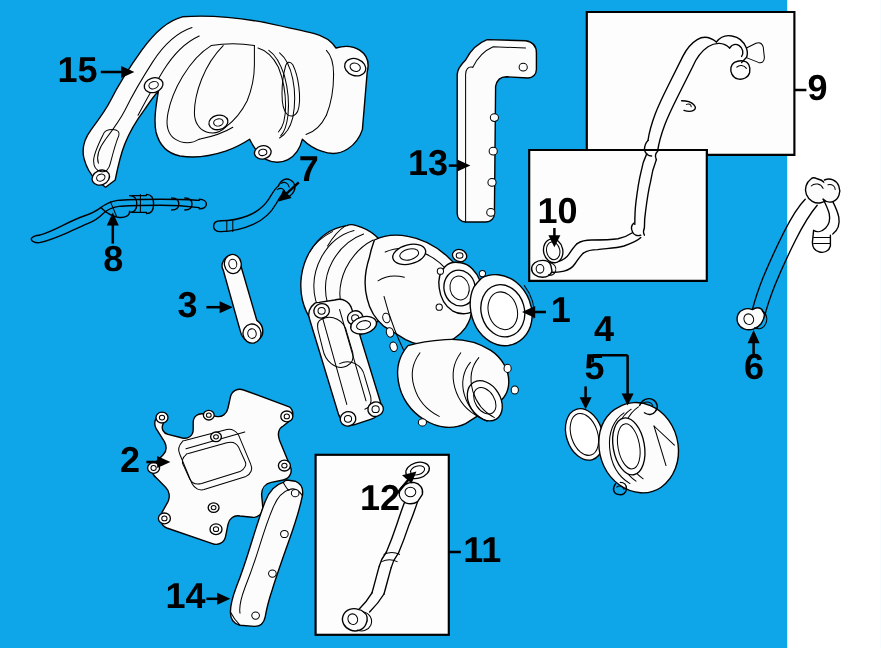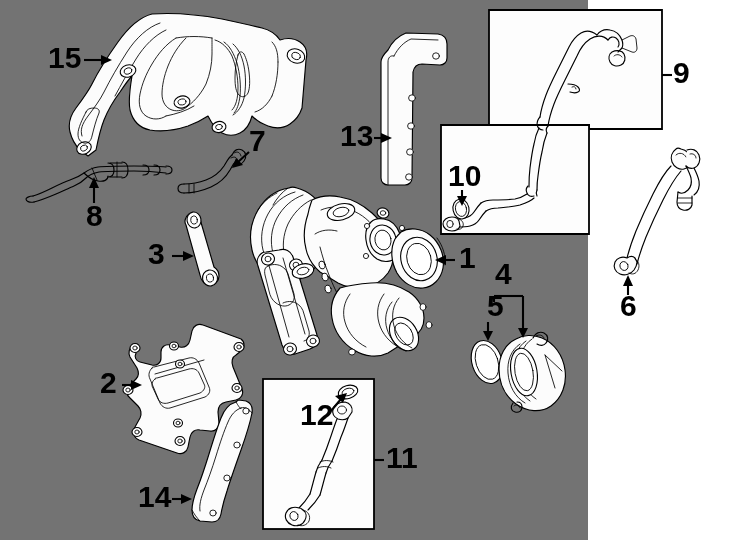--- a/index.html
+++ b/index.html
@@ -1,18 +1,18 @@
 <!DOCTYPE html>
 <html><head>
 <meta charset="utf-8">
 <style>
   html,body{margin:0;padding:0;background:#ffffff;}
   body{width:734px;height:540px;overflow:hidden;
        font-family:"Liberation Sans", sans-serif;}
-  #diagram-root{position:relative;width:588px;height:540px;background:#737373;}
+  #diagram-root{position:relative;width:644px;height:540px;background:#0ea5e9;padding-left:12px;}
   #diagram-svg{position:absolute;left:0;top:0;width:734px;height:540px;}
   .cl{fill:none;stroke:#000;stroke-width:1.15;stroke-linecap:round;stroke-linejoin:round;}
   .cl-thin{fill:none;stroke:#000;stroke-width:0.85;stroke-linecap:round;stroke-linejoin:round;}
   .cl-fill{fill:#fcfcfc;stroke:#000;stroke-width:1.15;stroke-linejoin:round;stroke-linecap:round;}
   .cl-white{fill:#ffffff;stroke:#000;stroke-width:1.1;stroke-linejoin:round;stroke-linecap:round;}
   .inset-box{fill:#fdfdfd;stroke:#000;stroke-width:1.8;stroke-linejoin:miter;}
   .ldr{fill:none;stroke:#000;stroke-width:2.1;stroke-linecap:butt;}
   .ldr-head{fill:#000;stroke:none;}
   .calloutnum{font-family:"Liberation Sans", sans-serif;font-weight:700;
               fill:#000;font-size:30px;dominant-baseline:middle;}

